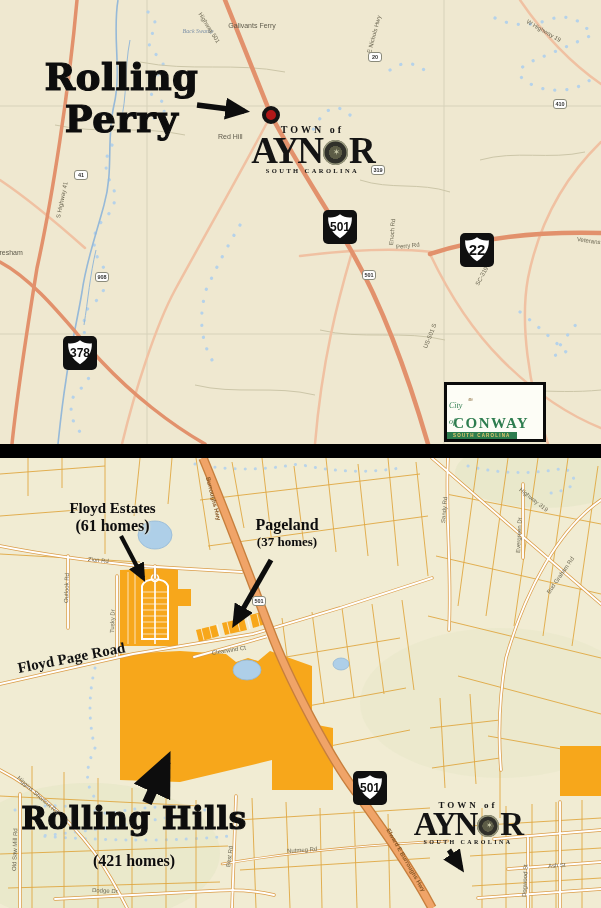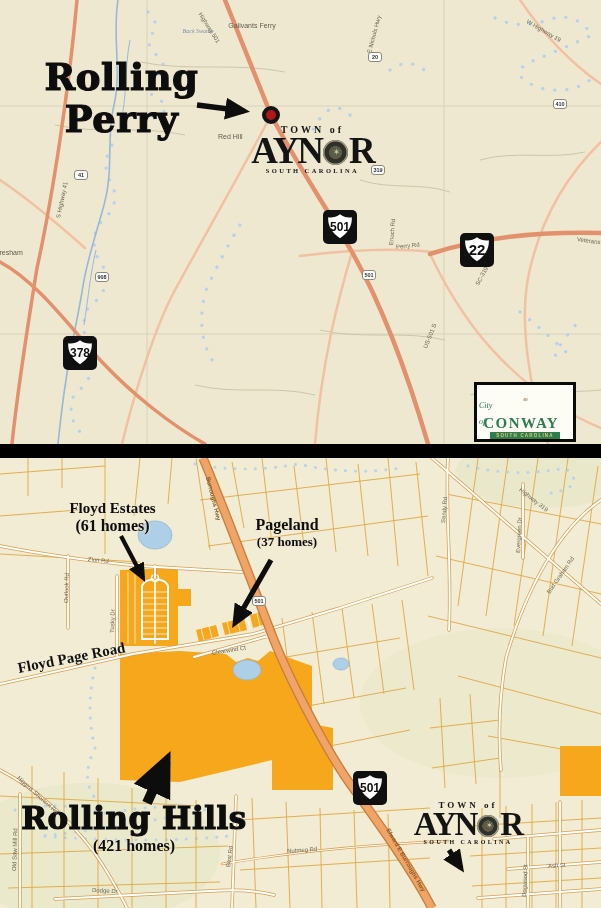--- a/index.html
+++ b/index.html
@@ -30,23 +30,23 @@
   .aynor{position:absolute;text-align:center;color:#141414}
   .aynor .t1{font-weight:bold;letter-spacing:3px;font-size:10px}
   .aynor .nm{display:flex;align-items:center;justify-content:center;font-weight:bold;
              line-height:.85;letter-spacing:-2px}
   .aynor .st{letter-spacing:2.4px;font-size:6.5px;font-weight:bold;margin-top:1px}
   .seal{display:inline-block;border-radius:50%;background:radial-gradient(circle,#5c5c46 0 36%,#30302a 37% 100%);
         box-shadow:inset 0 0 0 1.5px #99997d;position:relative;top:2px;margin:0 1px;
         display:flex;align-items:center;justify-content:center}
   .seal-inner{color:#c9c9a8;font-size:9px;line-height:1;font-family:"DejaVu Sans",sans-serif}
 
-  .conway{position:absolute;left:474px;top:382px;width:102px;height:60px;background:#fdfdf6;
+  .conway{position:absolute;left:444px;top:382px;width:102px;height:60px;background:#fdfdf6;
           border:3px solid #0a0a0a;box-sizing:border-box;display:flex;flex-direction:column;
-          align-items:center;padding-top:13px}
+          align-items:flex-start;padding-top:13px}
   .cw-name-row{line-height:1;margin-top:-2px}
   .cw-cityof{font-style:italic;color:#2e7d4f;font-size:8px;position:relative;top:-4px;left:2px}
   .cw-name{color:#2e7d4f;font-weight:bold;font-size:15px;letter-spacing:1.5px;
            font-family:"Liberation Serif",serif}
   .cw-ribbon{background:#2e7d4f;color:#e7c86d;font:bold 4.5px "Liberation Sans",sans-serif;
              letter-spacing:1.2px;padding:1px 6px;margin-top:1px}
 
   .red-dot{position:absolute;left:262px;top:106px;width:10px;height:10px;border-radius:50%;
            background:#b01818;border:4px solid #141414}
 </style>
@@ -267,21 +267,21 @@
     <div class="callout" style="left:35px;top:42px;width:155px">
       <div style="font-size:15px">Floyd Estates</div>
       <div style="font-size:16px">(61 homes)</div>
     </div>
     <div class="callout" style="left:226px;top:58px;width:122px">
       <div style="font-size:16px">Pageland</div>
       <div style="font-size:13px">(37 homes)</div>
     </div>
     <div class="callout" style="left:5px;top:344px;width:258px">
       <div class="big-title" style="font-size:31px">Rolling Hills</div>
-      <div style="font-size:16px;margin-top:2px">(421 homes)</div>
+      <div style="font-size:16px;margin-top:17px">(421 homes)</div>
     </div>
 
     <div class="lbl" style="left:18px;top:202px;transform:rotate(-11deg);font-family:'Liberation Serif',serif;font-weight:bold;font-size:15px;color:#111">Floyd Page Road</div>
 
     <div class="lbl" style="left:88px;top:98px;transform:rotate(6deg)">Zion Rd</div>
     <div class="lbl" style="left:66px;top:142px;transform:rotate(-88deg)">Outlook Rd</div>
     <div class="lbl" style="left:112px;top:172px;transform:rotate(-88deg)">Tusky Dr</div>
     <div class="lbl" style="left:212px;top:192px;transform:rotate(-9deg)">Clearwind Ct</div>
     <div class="lbl" style="left:287px;top:390px;transform:rotate(-4deg)">Nutmeg Rd</div>
     <div class="lbl" style="left:92px;top:429px;transform:rotate(3deg)">Dodge Dr</div>

